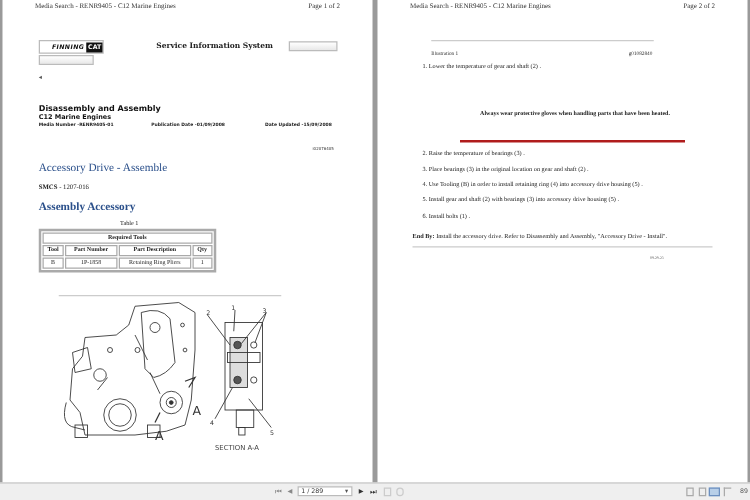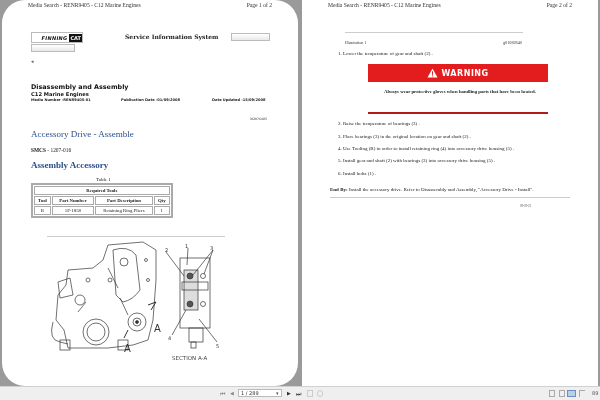--- a/index.html
+++ b/index.html
@@ -1,18 +1,18 @@
 <!DOCTYPE html>
 <html><head>
 <meta charset="utf-8">
 <style>
   html,body{margin:0;padding:0;}
   body{width:600px;height:400px;background:#9a9a9a;position:relative;overflow:hidden;font-family:"Liberation Serif",serif;}
   .page{position:absolute;top:0;background:#fff;height:386px;box-sizing:border-box;}
-  #p1{left:2px;width:296px;border-radius:23px;}
+  #p1{left:2px;width:296px;}
   #p2{left:302px;width:296px;}
   .hdr{position:absolute;top:2px;font-size:5.6px;color:#333;}
   .hdr.l{left:26px;} .hdr.r{right:26px;}
   .logo{position:absolute;left:29px;top:32px;width:50px;height:9px;border:1px solid #bbb;background:#fff;display:flex;align-items:center;justify-content:flex-end;}
   .logo-text{font-family:"DejaVu Sans",sans-serif;font-style:italic;font-weight:bold;font-size:5px;letter-spacing:.3px;color:#111;margin-right:2px;}
   .cat{background:#111;color:#fff;font-family:"DejaVu Sans",sans-serif;font-weight:bold;font-size:5px;padding:1px 1px;height:8px;box-sizing:border-box;}
   .boxin{position:absolute;height:6px;border:1px solid #bbb;background:linear-gradient(#fff,#e8e8e8);}
   .sis{position:absolute;left:123px;top:33px;font-family:"DejaVu Serif",serif;font-weight:bold;font-size:6px;color:#222;}
   .arrow{position:absolute;left:29px;top:58px;font-size:5px;color:#555;}
   .da{position:absolute;left:29px;top:83px;font-family:"DejaVu Sans",sans-serif;font-weight:bold;font-size:6.4px;color:#111;}
@@ -139,28 +139,20 @@
 <div class="page" id="p2">
   <div class="hdr l">Media Search - RENR9405 - C12 Marine Engines</div>
   <div class="hdr r">Page 2 of 2</div>
 
   <div class="sep" style="left:43px;top:32px;width:178px;"></div>
   <div class="p2-ill">Illustration 1</div>
   <div class="p2-illid">g01082840</div>
 
   <div class="step" style="top:51px;">1.  Lower the temperature of gear and shaft (2) .</div>
 
-  <div class="warn">
-    <svg width="11" height="10" viewBox="0 0 11 10">
-      <polygon points="5.5,0.5 10.5,9.5 0.5,9.5" fill="#fff"></polygon>
-      <rect x="5" y="3.3" width="1" height="3.5" fill="#e31d1d"></rect>
-      <rect x="5" y="7.5" width="1" height="1" fill="#e31d1d"></rect>
-    </svg>
-    <span class="warn-text">WARNING</span>
-  </div>
   <div class="warn-msg">Always wear protective gloves when handling parts that have been heated.</div>
   <div class="redline"></div>
 
   <div class="step" style="top:121px;">2.  Raise the temperature of bearings (3) .</div>
   <div class="step" style="top:134px;">3.  Place bearings (3) in the original location on gear and shaft (2) .</div>
   <div class="step" style="top:146px;">4.  Use Tooling (B) in order to install retaining ring (4) into accessory drive housing (5) .</div>
   <div class="step" style="top:158px;">5.  Install gear and shaft (2) with bearings (3) into accessory drive housing (5) .</div>
   <div class="step" style="top:171px;">6.  Install bolts (1) .</div>
 
   <div class="endby"><b>End By:</b><span> Install the accessory drive. Refer to Disassembly and Assembly, "Accessory Drive - Install".</span></div>

